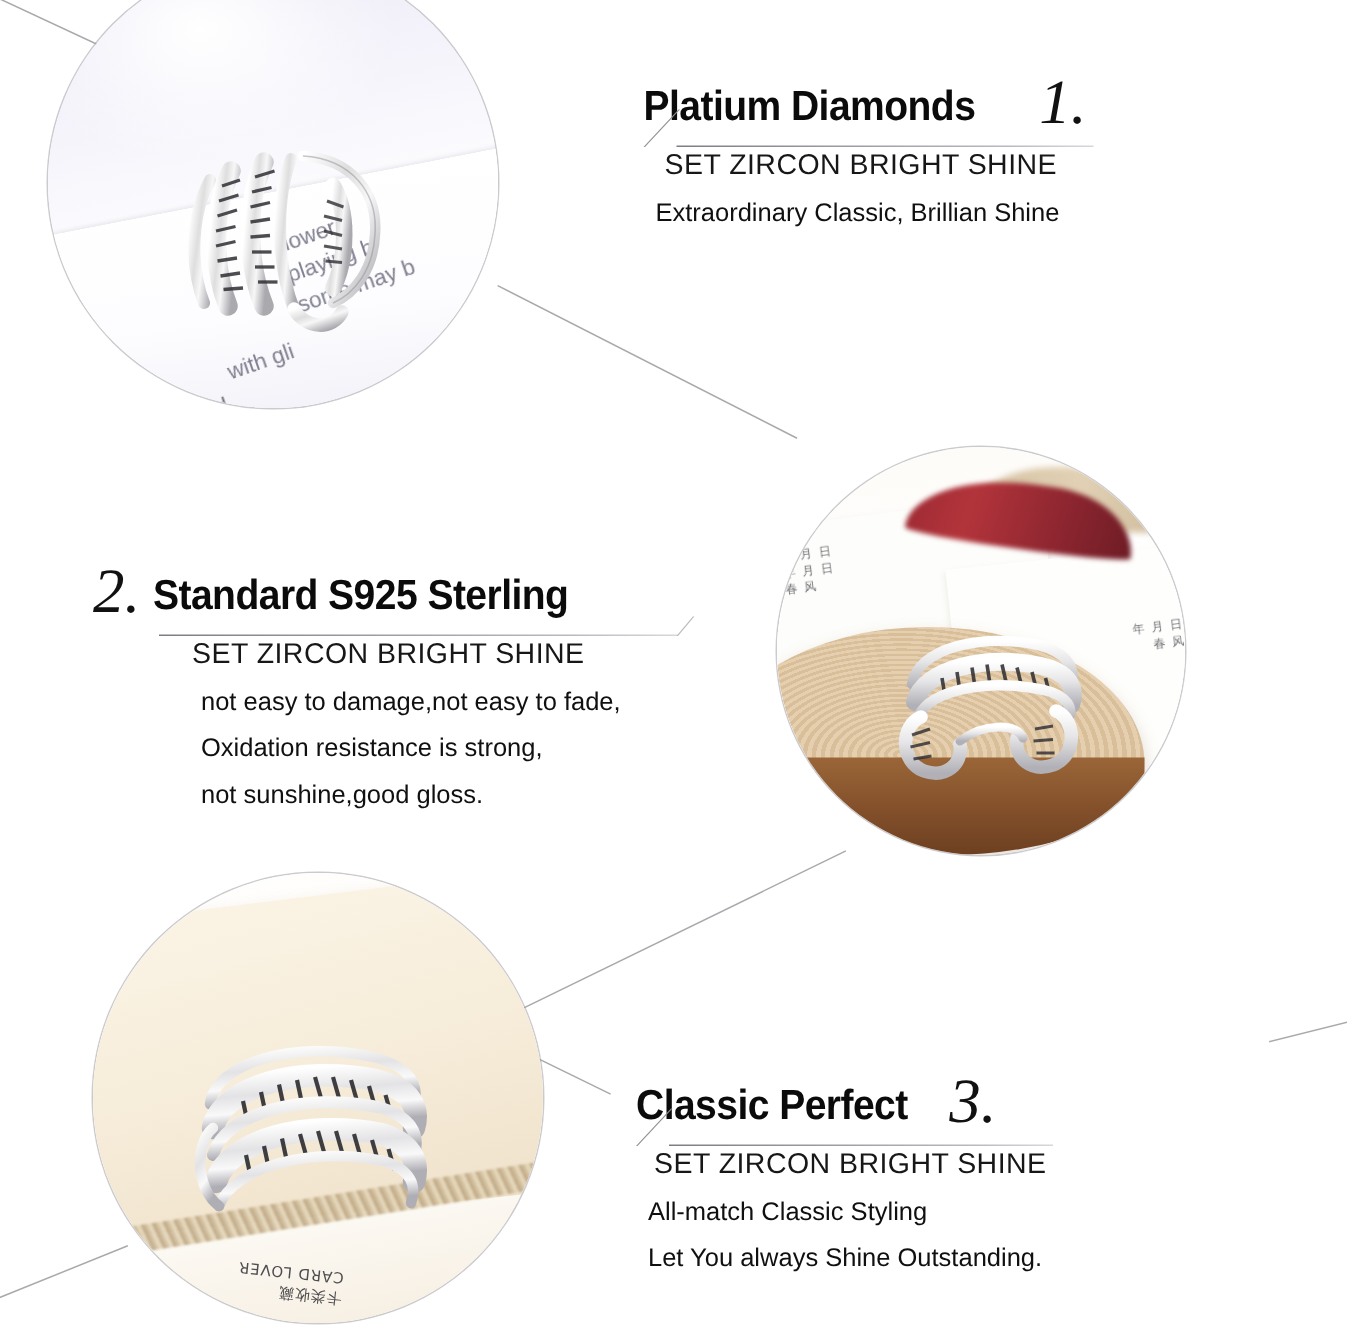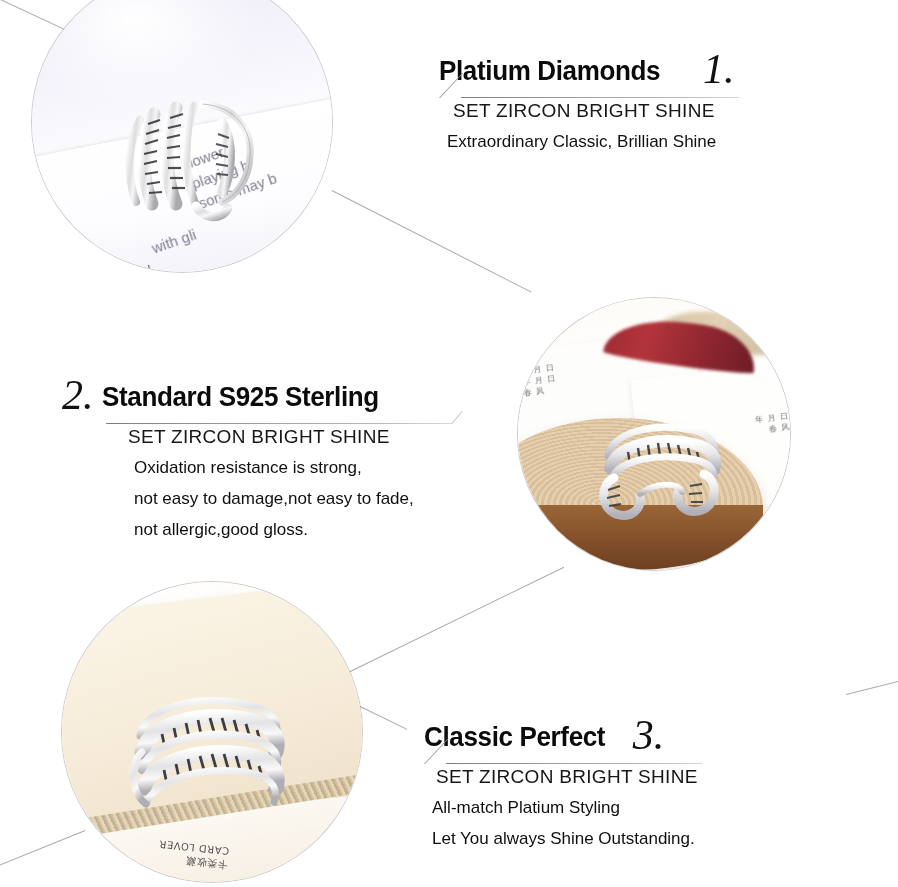--- a/index.html
+++ b/index.html
@@ -395,21 +395,21 @@
           <path d="M130 82 L134 96"></path>
           <path d="M141 88 L145 102"></path>
       </g>
 
       <path d="M28 126 C38 100 88 86 138 96 C156 102 160 112 156 124" fill="none" stroke="url(#sil3)" stroke-width="7" stroke-linecap="round"></path>
 
       <path d="M24 74 C12 84 12 114 28 126" fill="none" stroke="url(#sil3)" stroke-width="7" stroke-linecap="round"></path>
     </svg>
   </div>
 
-  <div class="block" style="left:439px; top:52px;">
+  <div class="block" style="left:429px; top:52px;">
     <div class="head-row">
       <span class="h-title">Platium Diamonds</span>
       <span class="h-num" style="margin-left:26px;">1.</span>
     </div>
     <div class="rule" style="width:300px;">
       <div class="slant"></div>
       <div class="flat"></div>
     </div>
     <div class="h-sub" style="margin-left:14px;">SET ZIRCON BRIGHT SHINE</div>
     <div class="h-body" style="margin-left:8px;">
@@ -421,35 +421,35 @@
     <div class="head-row">
       <span class="h-num" style="margin-right:8px;">2.</span>
       <span class="h-title">Standard S925 Sterling</span>
     </div>
     <div class="rule" style="width:346px; margin-left:44px;">
       <div class="flat" style="left:0;"></div>
       <div class="tipR"></div>
     </div>
     <div class="h-sub" style="margin-left:66px;">SET ZIRCON BRIGHT SHINE</div>
     <div class="h-body" style="margin-left:72px;">
+      <div>not easy to damage,not easy to fade,</div>
       <div>Oxidation resistance is strong,</div>
-      <div>not easy to damage,not easy to fade,</div>
-      <div>not allergic,good gloss.</div>
+      <div>not sunshine,good gloss.</div>
     </div>
   </div>
 
   <div class="block" style="left:424px; top:718px;">
     <div class="head-row">
       <span class="h-title">Classic Perfect</span>
       <span class="h-num" style="margin-left:14px;">3.</span>
     </div>
     <div class="rule" style="width:278px;">
       <div class="slant"></div>
       <div class="flat"></div>
     </div>
     <div class="h-sub" style="margin-left:12px;">SET ZIRCON BRIGHT SHINE</div>
     <div class="h-body" style="margin-left:8px;">
-      <div>All-match Platium Styling</div>
+      <div>All-match Classic Styling</div>
       <div>Let You always Shine Outstanding.</div>
     </div>
   </div>
 
 </div>
 
 </body></html>

